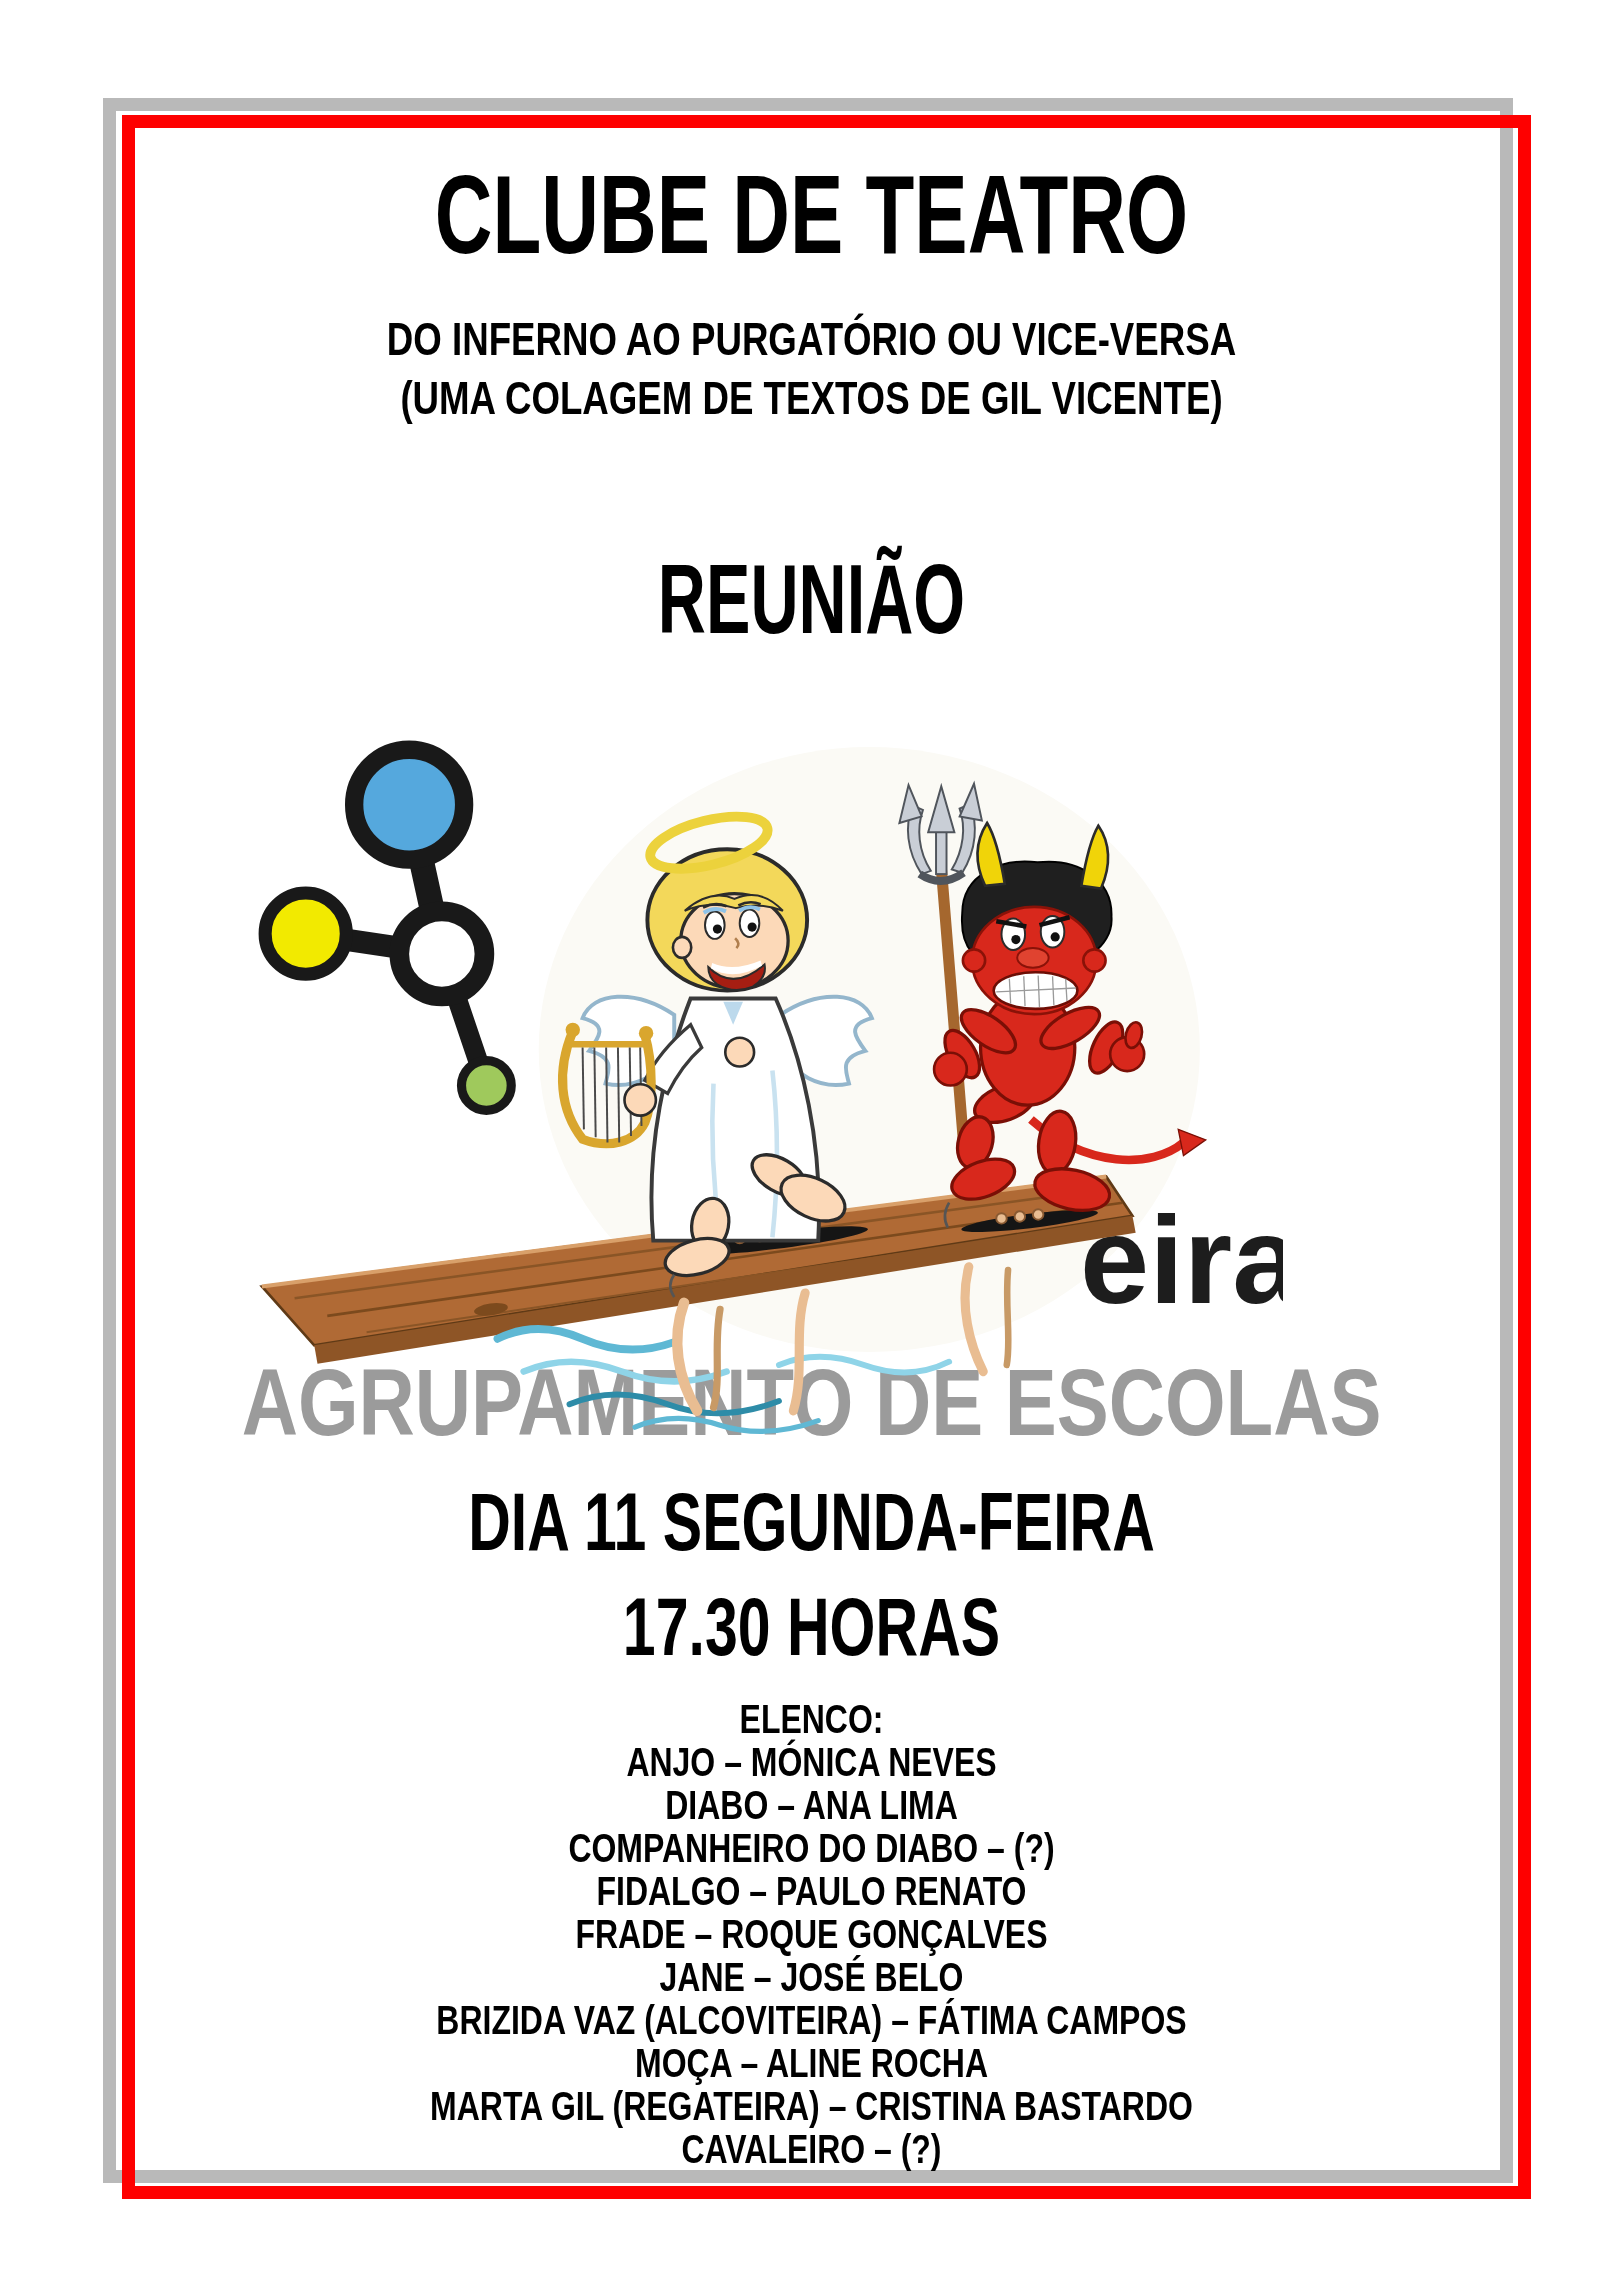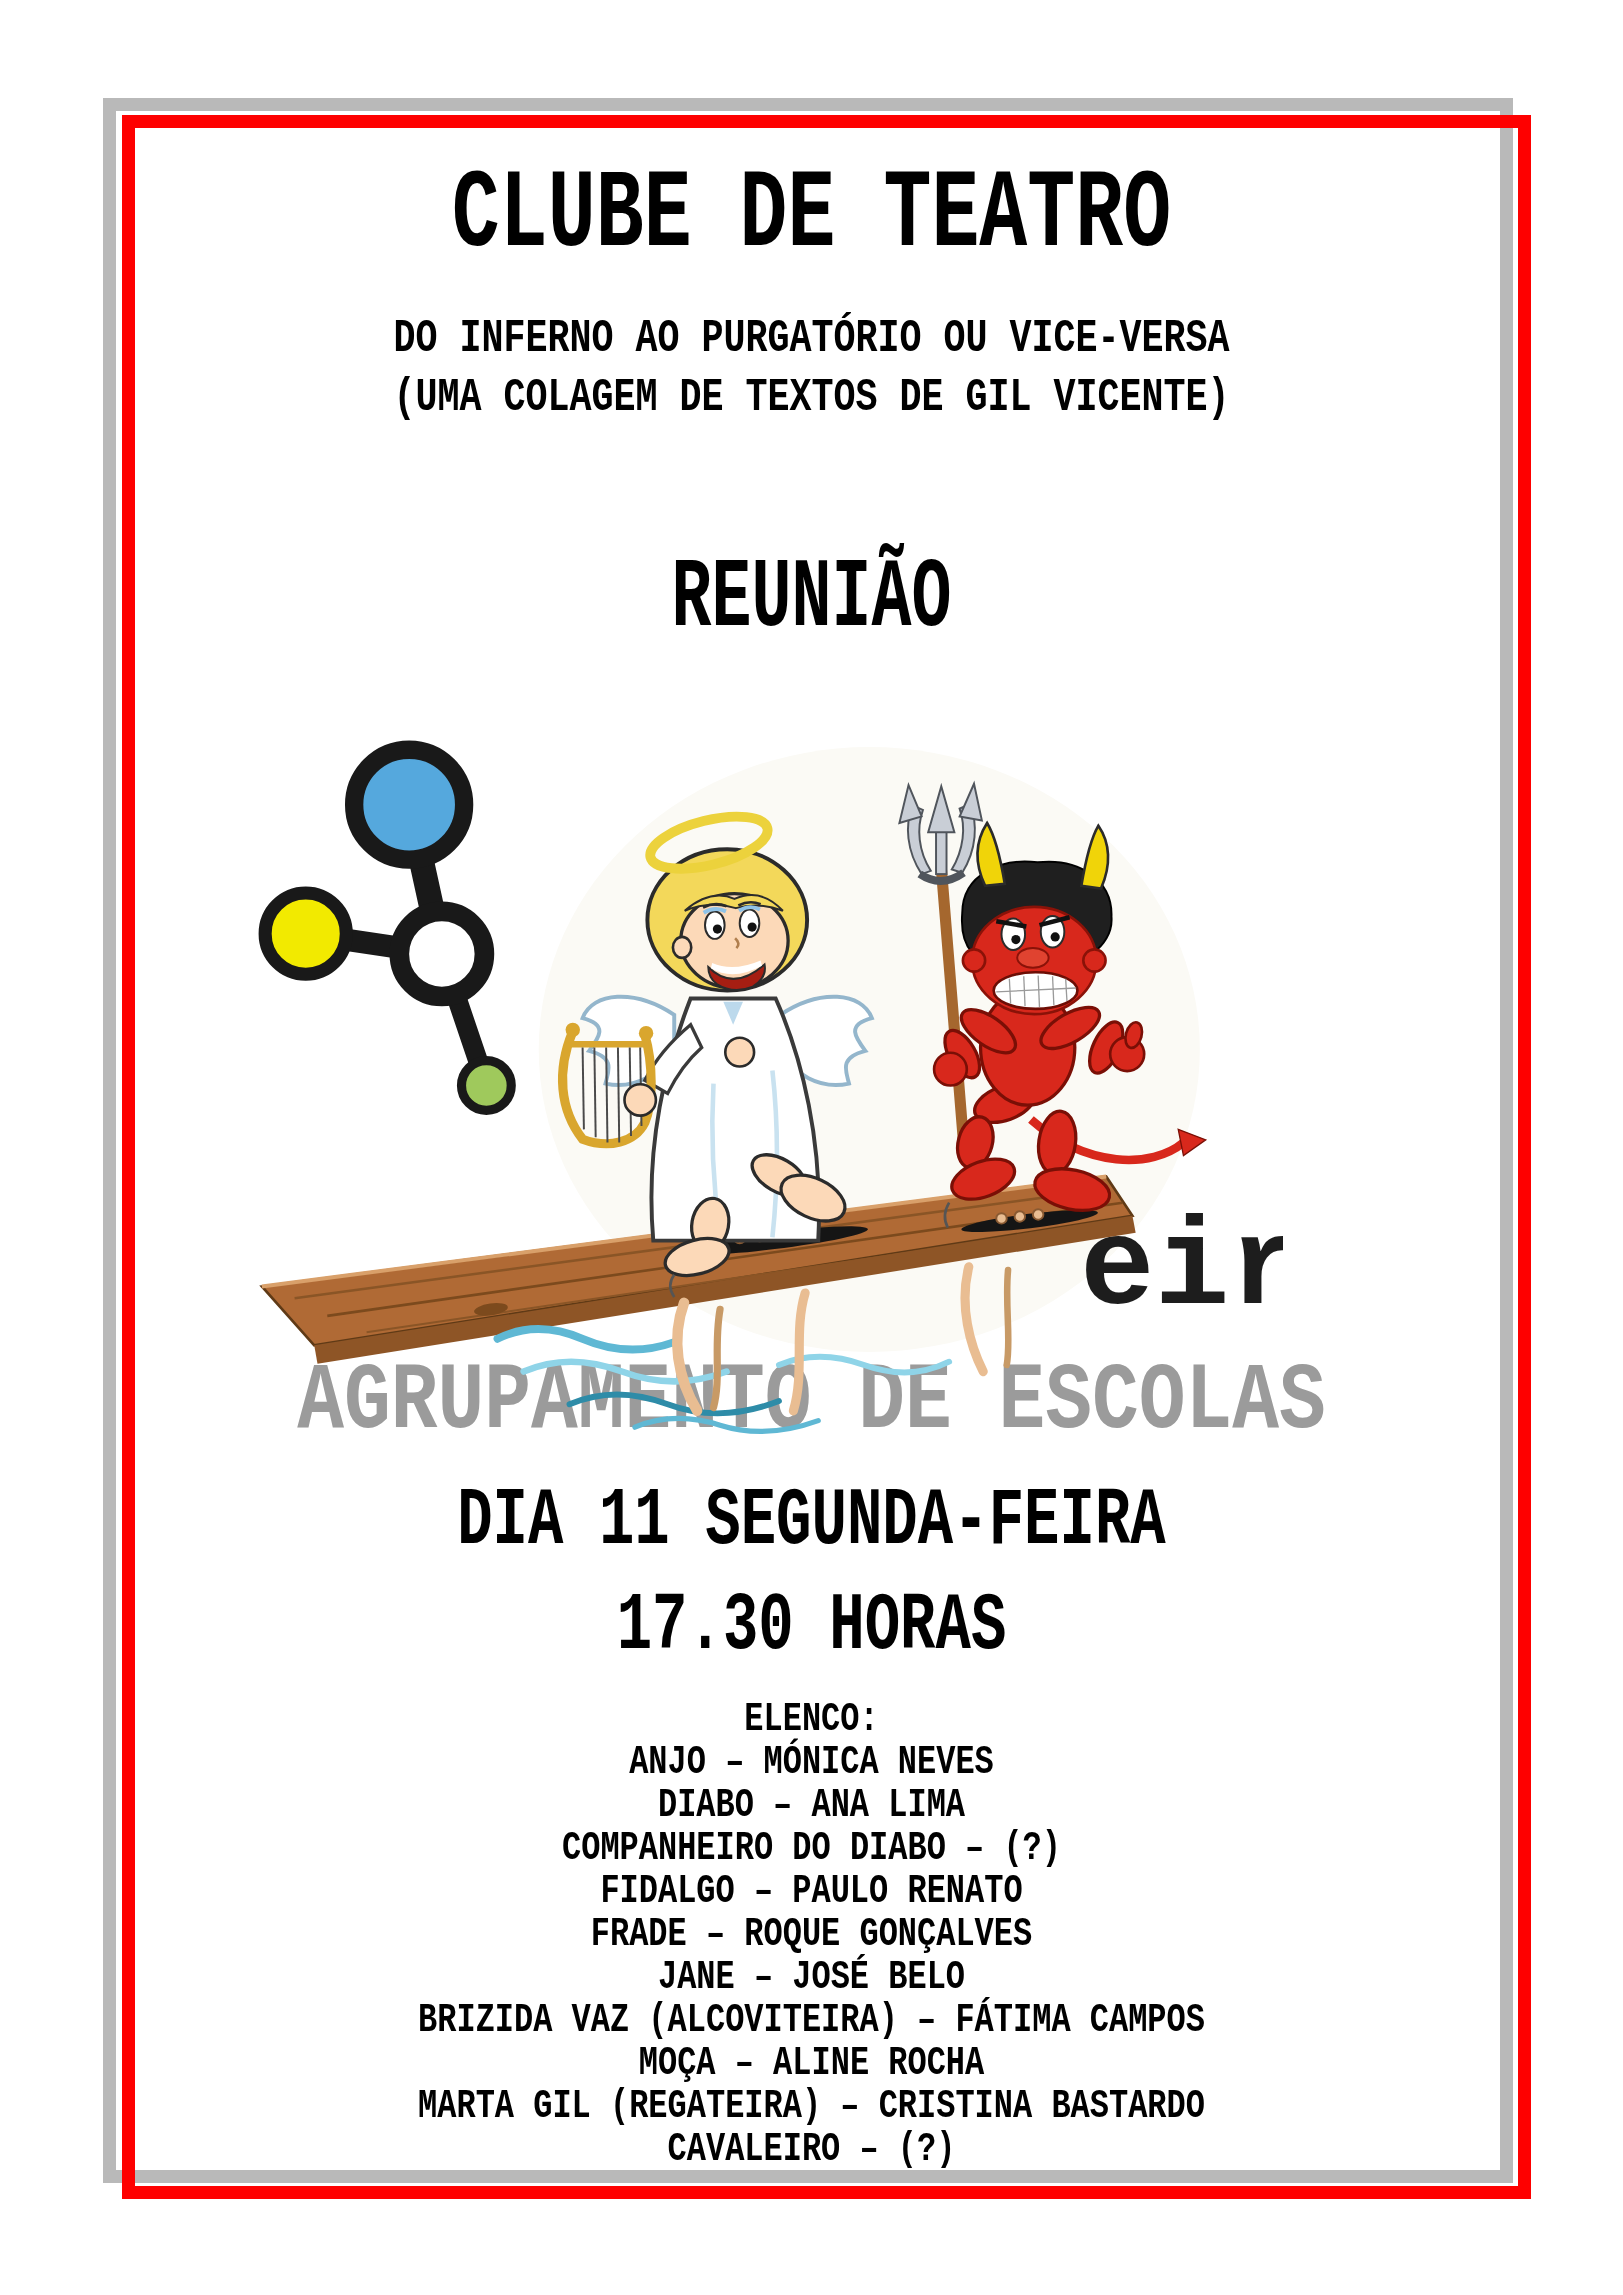--- a/index.html
+++ b/index.html
@@ -1,17 +1,17 @@
 <!DOCTYPE html>
 <html style="font-size:10.5px"><head>
 <meta charset="utf-8">
 <style>
   html,body {margin:0; padding:0; background:#ffffff;}
   .page {position:relative; width:1623px; height:2295px; background:#ffffff; overflow:hidden;
-         font-family:Liberation Mono, monospace; color:#000;}
+         font-family:Liberation Sans, sans-serif; color:#000;}
   .frame-gray {position:absolute; left:103px; top:98px; width:1410px; height:2085px;
                border:13px solid #b9b9b9; box-sizing:border-box; z-index:0;}
   .frame-red  {position:absolute; left:122px; top:115px; width:1409px; height:2084px;
                border:13px solid #fe0000; box-sizing:border-box; z-index:0; background:transparent;}
   .txt {position:absolute; left:0; width:1623px; text-align:center; font-weight:bold;
         white-space:nowrap; color:#000; line-height:1;}
   .title   {top:160px;  font-size:111px; transform:scaleX(.72);}
   .sub1    {top:315px;  font-size:47px;  transform:scaleX(.78);}
   .sub2    {top:374px;  font-size:47px;  transform:scaleX(.78);}
   .reuniao {top:550px;  font-size:98px; transform:scaleX(.68);}

